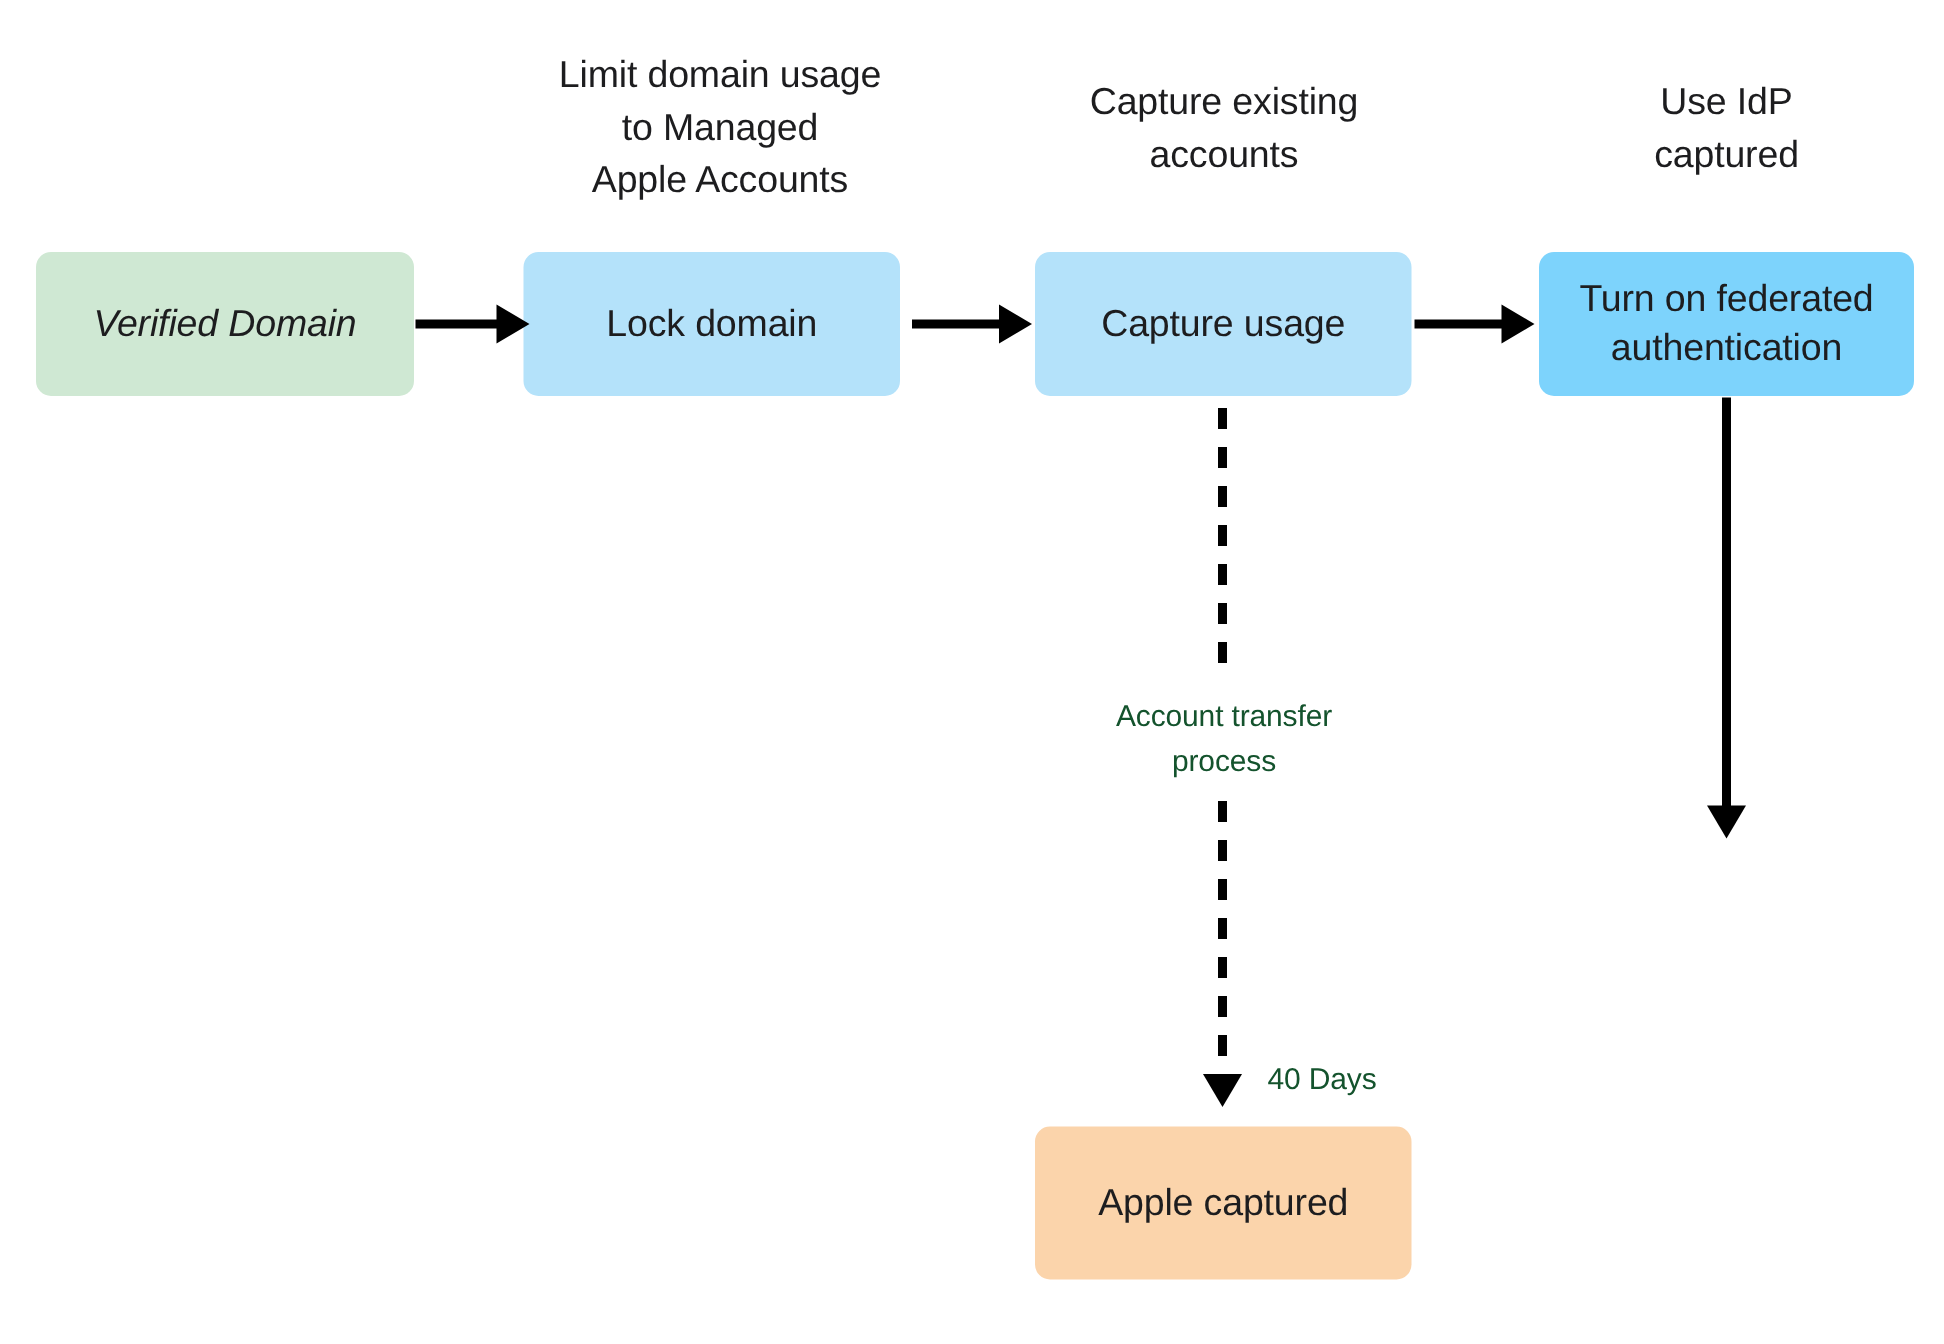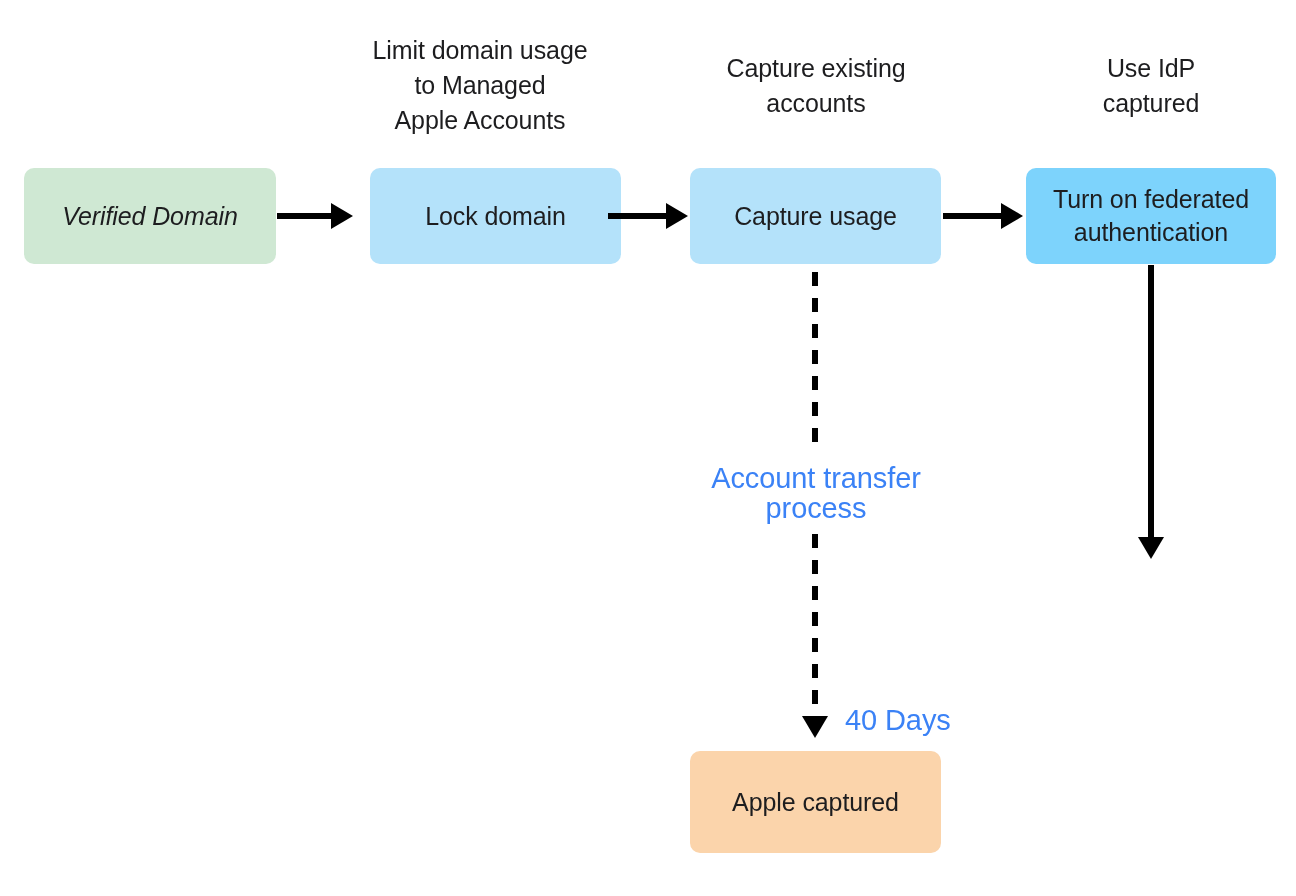--- a/index.html
+++ b/index.html
@@ -78,23 +78,23 @@
     position: absolute;
     width: 6px;
     background-image: linear-gradient(#000000 55%, rgba(0,0,0,0) 0%);
     background-position: left top;
     background-size: 6px 26px;
     background-repeat: repeat-y;
   }
 
   .edge-label {
     position: absolute;
-    font-size: 29px;
+    font-size: 20px;
     line-height: 30px;
-    color: #3b82f6;
+    color: #14532d;
     white-space: nowrap;
     letter-spacing: -0.1px;
   }
 </style>
 </head>
 <body>
 
 <div id="canvas">
 
   <div class="caption" style="left:355px; top:33px; width:250px;">Limit domain usage
@@ -102,21 +102,21 @@
 Apple Accounts</div>
 
   <div class="caption" style="left:690px; top:51px; width:252px;">Capture existing
 accounts</div>
 
   <div class="caption" style="left:1026px; top:51px; width:250px;">Use IdP
 captured</div>
 
   <div class="node" style="left:24px; top:168px; width:252px; height:96px; background:#cfe8d3;font-style:italic;">Verified Domain</div>
 
-  <div class="node" style="left:370px; top:168px; width:251px; height:96px; background:#b4e2fa;">Lock domain</div>
+  <div class="node" style="left:349px; top:168px; width:251px; height:96px; background:#b4e2fa;">Lock domain</div>
 
   <div class="node" style="left:690px; top:168px; width:251px; height:96px; background:#b4e2fa;">Capture usage</div>
 
   <div class="node" style="left:1026px; top:168px; width:250px; height:96px; background:#7dd3fc;">Turn on federated
 authentication</div>
 
   <div class="edge-line edge-h" style="left:277px; top:213px; width:56px;"></div>
   <div class="arrow-right" style="left:331px; top:203px;"></div>
 
   <div class="edge-line edge-h" style="left:608px; top:213px; width:60px;"></div>

